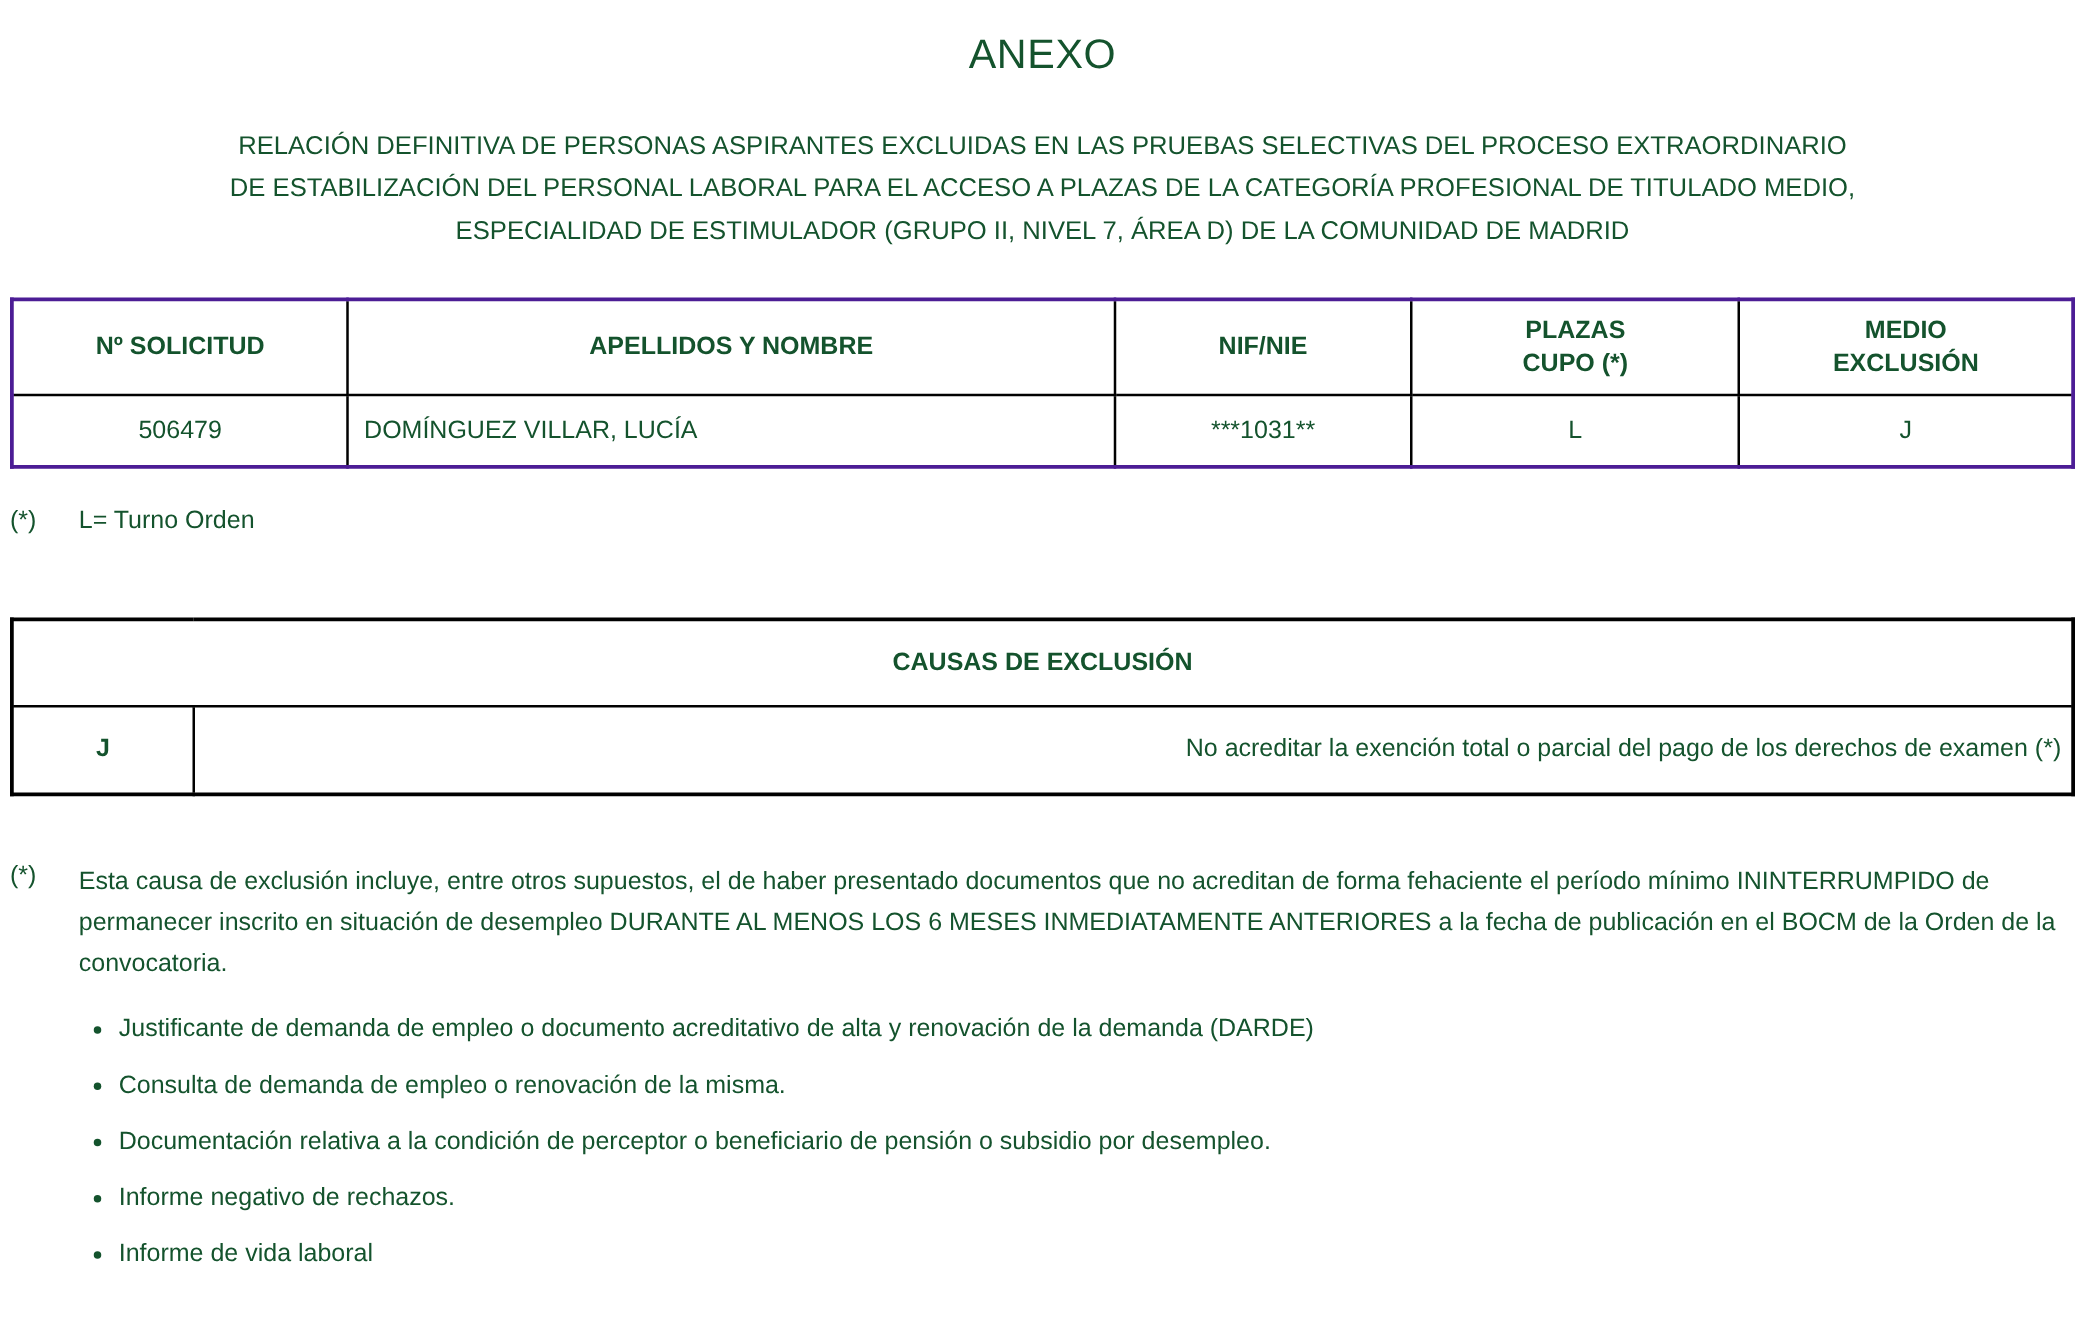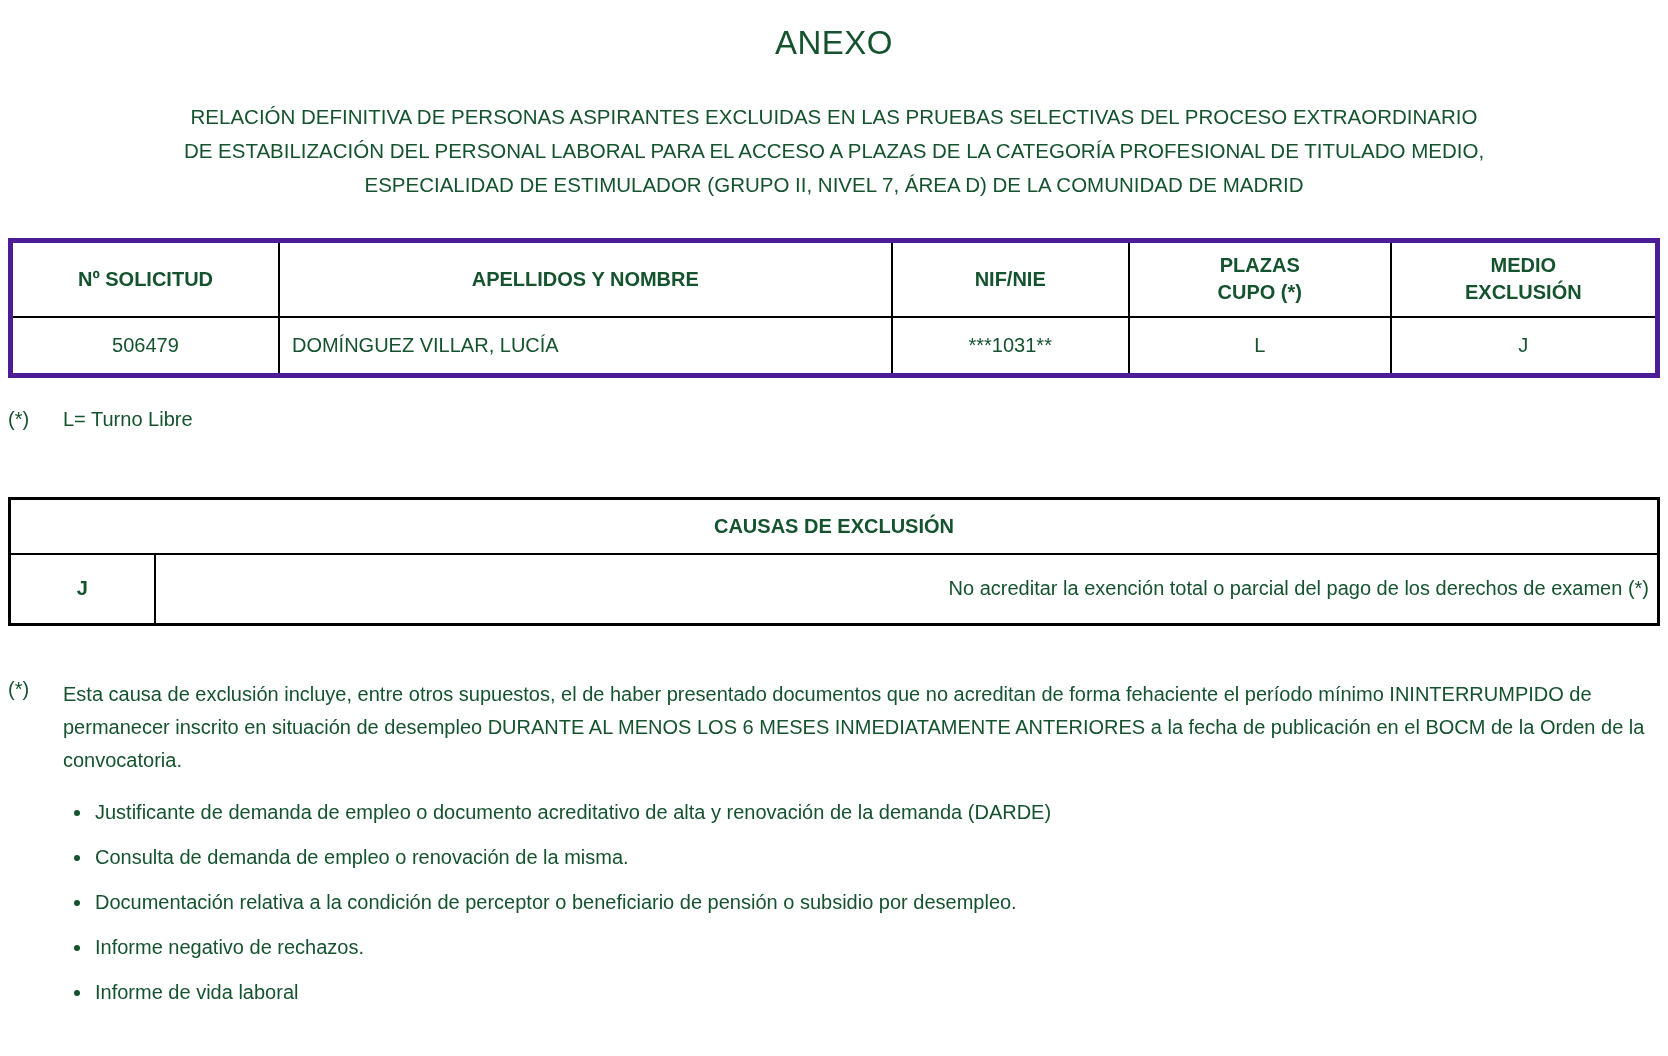--- a/index.html
+++ b/index.html
@@ -28,21 +28,21 @@
     font-size: 20.5px;
     text-align: center;
     line-height: 34px;
     margin: 0 6px 36px 6px;
   }
 
   
   table.grid {
     width: 100%;
     border-collapse: collapse;
-    border: 5px solid #4c1d95;
+    border: 3px solid #4c1d95;
     table-layout: fixed;
   }
   table.grid th, table.grid td {
     border: 2px solid #000;
     font-size: 20px;
     vertical-align: middle;
   }
   table.grid th {
     font-weight: 700;
     text-align: center;
@@ -73,21 +73,21 @@
     margin-top: 66px;
   }
   table.causes th, table.causes td {
     border: 2px solid #000;
     font-size: 20px;
     vertical-align: middle;
   }
   table.causes th {
     font-weight: 700;
     text-align: center;
-    height: 56px;
+    height: 70px;
     padding: 4px;
   }
   table.causes td {
     height: 70px;
     padding: 2px 8px;
   }
   table.causes td.code {
     text-align: center;
     font-weight: 700;
   }
@@ -165,21 +165,21 @@
         <td class="left">DOMÍNGUEZ VILLAR, LUCÍA</td>
         <td>***1031**</td>
         <td>L</td>
         <td>J</td>
       </tr>
     </tbody>
   </table>
 
   <div class="note-line">
     <span class="marker">(*)</span>
-    <span>L= Turno Libre</span>
+    <span>L= Turno Orden</span>
   </div>
 
   <table class="causes">
     <colgroup>
       <col style="width:8.8%">
       <col style="width:91.2%">
     </colgroup>
     <thead>
       <tr>
         <th colspan="2">CAUSAS DE EXCLUSIÓN</th>

